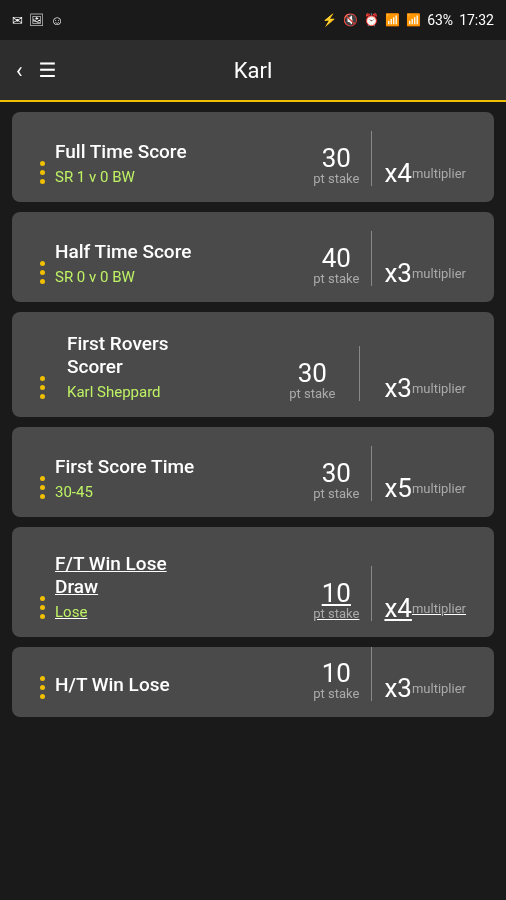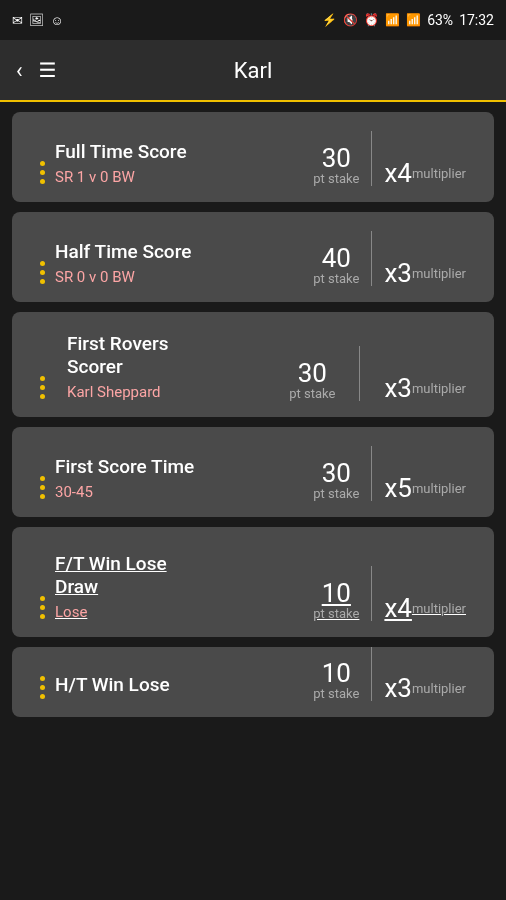--- a/index.html
+++ b/index.html
@@ -107,21 +107,21 @@
       flex: 1;
     }
     .card-title {
       font-size: 19px;
       color: #ffffff;
       font-weight: 500;
       line-height: 1.2;
     }
     .card-subtitle {
       font-size: 15px;
-      color: #fca5a5;
+      color: #bef264;
       margin-top: 4px;
     }
 
     .card-stake {
       display: flex;
       flex-direction: column;
       align-items: center;
     }
     .card-stake-value {
       font-size: 26px;

